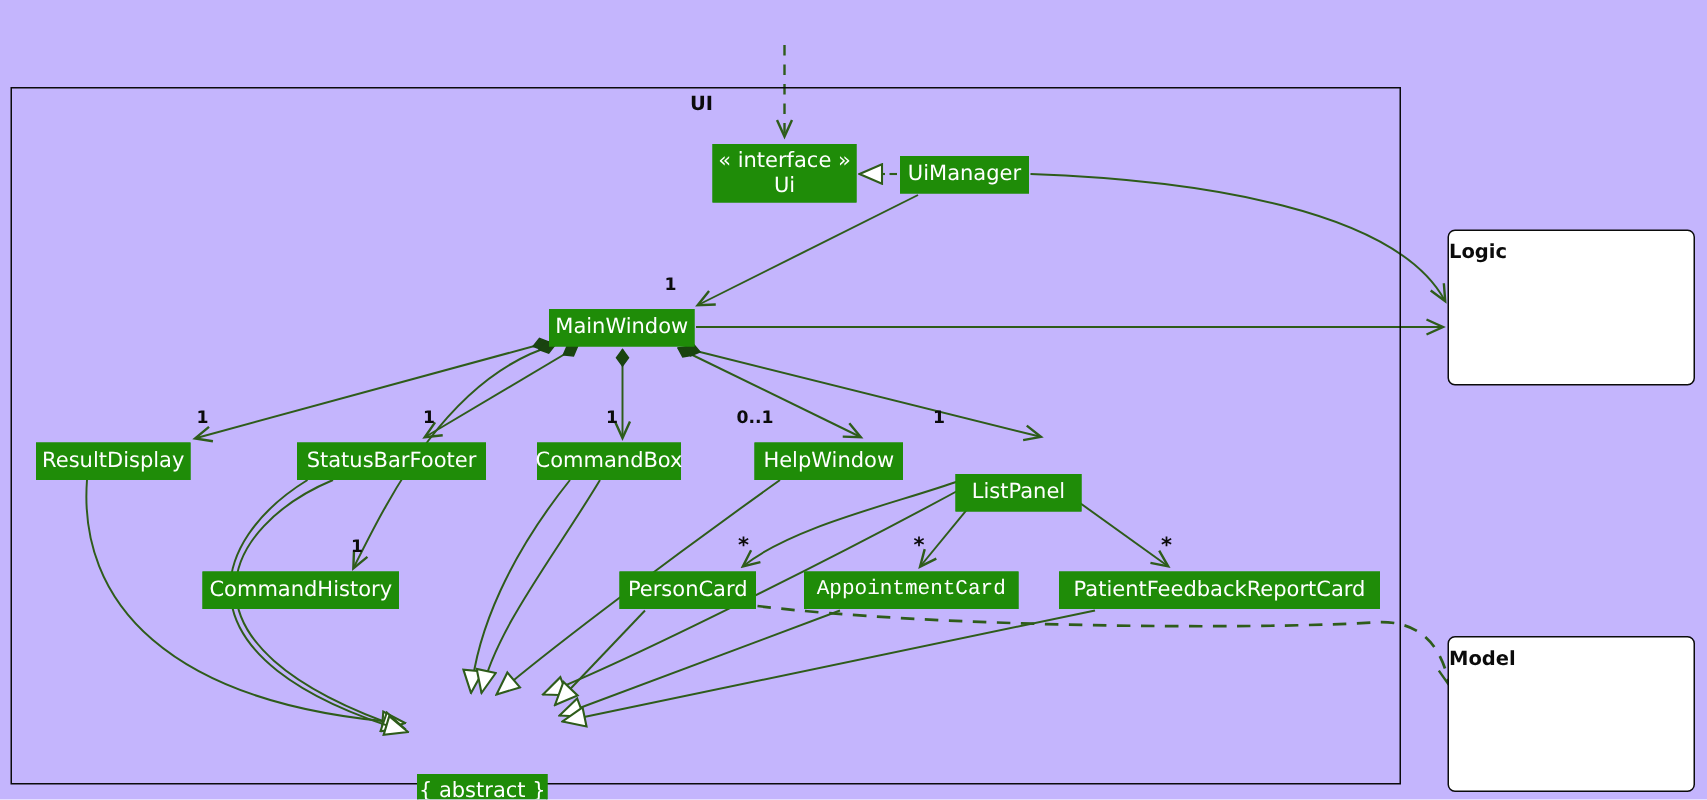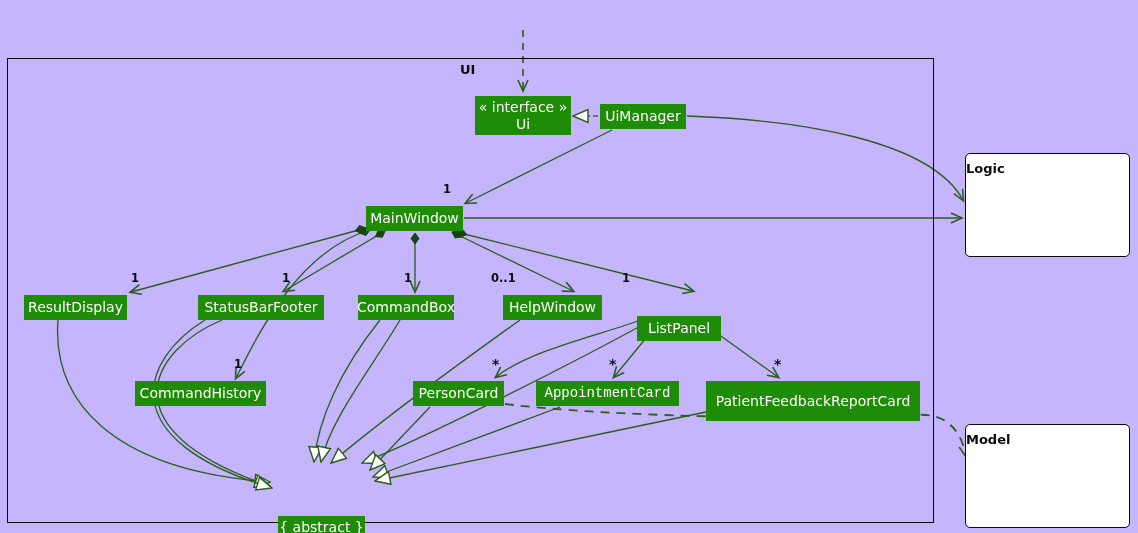--- a/index.html
+++ b/index.html
@@ -249,21 +249,21 @@
   </div>
 
   <div class="cls" id="c-person-card" style="left: 413px; top: 381px; width: 91px; height: 25px;">
     <span>PersonCard</span>
   </div>
 
   <div class="cls" id="c-appointment-card" style="left: 536px; top: 381px; width: 143px; height: 25px; font-family: Liberation Mono, monospace;">
     <span>AppointmentCard</span>
   </div>
 
-  <div class="cls" id="c-patient-feedback-report-card" style="left: 706px; top: 381px; width: 214px; height: 40px;">
+  <div class="cls" id="c-patient-feedback-report-card" style="left: 706px; top: 381px; width: 214px; height: 25px;">
     <span>PatientFeedbackReportCard</span>
   </div>
 
   <div class="cls" id="c-ui-part" style="left: 278px; top: 468px; width: 87px; height: 40px; margin-top: 48px;">
     <span>{ abstract }</span>
     <span class="line2">UiPart</span>
   </div>
 
   <div class="mult" id="m0" style="left: 443px; top: 182px;">1</div>
   <div class="mult" id="m1" style="left: 131px; top: 271px;">1</div>

